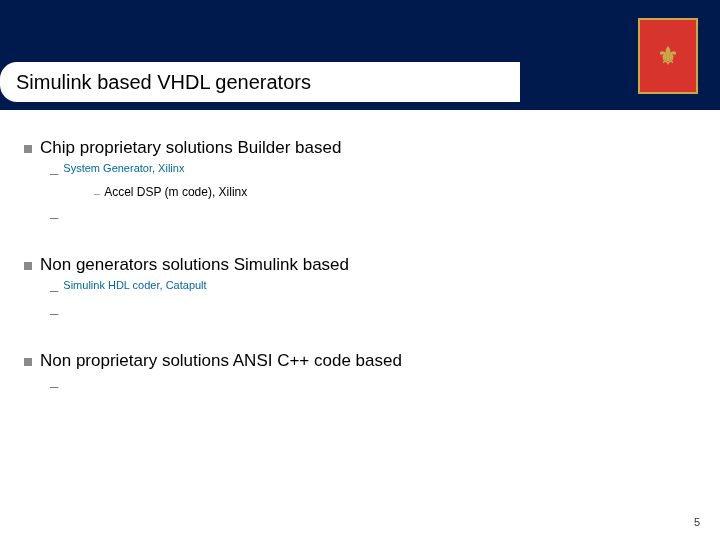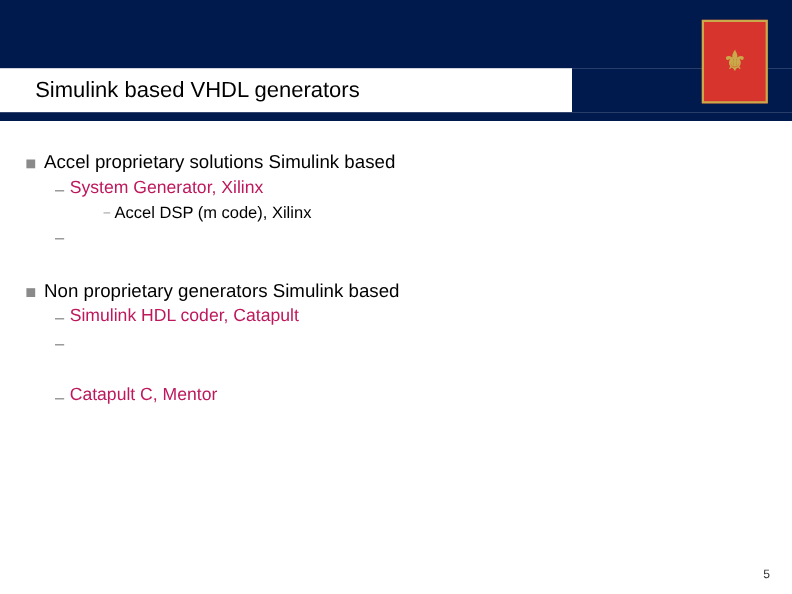--- a/index.html
+++ b/index.html
@@ -19,21 +19,22 @@
   }
   .title-bar {
     position: absolute;
     left: 0;
     top: 62px;
     width: 100%;
     height: 40px;
     background: #ffffff;
     display: flex;
     align-items: center;
-    padding-left: 32px;
+    padding-left: 16px;
+    border-radius: 17px;
   }
   .title-text {
     font-size: 20px;
     color: #000000;
     font-weight: 400;
   }
   .logo-box {
     position: absolute;
     right: 22px;
     top: 18px;
@@ -100,40 +101,40 @@
     align-items: flex-start;
     margin-bottom: 2px;
   }
   .dash {
     color: #7a7a7a;
     font-size: 15px;
     margin-right: 5px;
     line-height: 1.4;
   }
   .lvl2-text {
-    font-size: 16px;
-    color: #be185d;
+    font-size: 11px;
+    color: #0369a1;
   }
   .lvl3 {
     padding-left: 44px;
     margin-top: 2px;
     margin-bottom: 4px;
   }
   .lvl3-row {
     display: flex;
     align-items: flex-start;
   }
   .dash3 {
     color: #8a8a8a;
     font-size: 11px;
     margin-right: 4px;
     line-height: 1.5;
   }
   .lvl3-text {
-    font-size: 15px;
+    font-size: 12px;
     color: #000;
   }
   .page-num {
     position: absolute;
     right: 20px;
     bottom: 12px;
     font-size: 11px;
     color: #333;
   }
 </style>
@@ -150,21 +151,21 @@
   <div class="logo-box">
     <span class="logo-inner">⚜</span>
   </div>
 </div>
 
 <div class="content">
 
   <div class="section">
     <div class="bullet-row">
       <div class="sq-bullet"></div>
-      <span class="lvl1-text">Accel proprietary solutions Simulink based</span>
+      <span class="lvl1-text">Chip proprietary solutions Builder based</span>
     </div>
     <div class="lvl2">
       <div class="lvl2-row">
         <span class="dash">–</span>
         <span class="lvl2-text">System Generator, Xilinx</span>
       </div>
       <div class="lvl3">
         <div class="lvl3-row">
           <span class="dash3">–</span>
           <span class="lvl3-text">Accel DSP (m code), Xilinx</span>
@@ -172,37 +173,40 @@
       </div>
       <div class="lvl2-row">
         <span class="dash">–</span>
       </div>
     </div>
   </div>
 
   <div class="section">
     <div class="bullet-row">
       <div class="sq-bullet"></div>
-      <span class="lvl1-text">Non proprietary generators Simulink based</span>
+      <span class="lvl1-text">Non generators solutions Simulink based</span>
     </div>
     <div class="lvl2">
       <div class="lvl2-row">
         <span class="dash">–</span>
         <span class="lvl2-text">Simulink HDL coder, Catapult</span>
       </div>
       <div class="lvl2-row">
         <span class="dash">–</span>
       </div>
     </div>
   </div>
 
   <div class="section">
+    <div class="bullet-row">
+      <div class="sq-bullet"></div>
+      <span class="lvl1-text">Non proprietary solutions ANSI C++ code based</span>
+    </div>
     <div class="lvl2">
       <div class="lvl2-row">
         <span class="dash">–</span>
-        <span class="lvl2-text">Catapult C, Mentor</span>
       </div>
     </div>
   </div>
 
 </div>
 
 <div class="page-num">5</div>
 
 </body></html>

